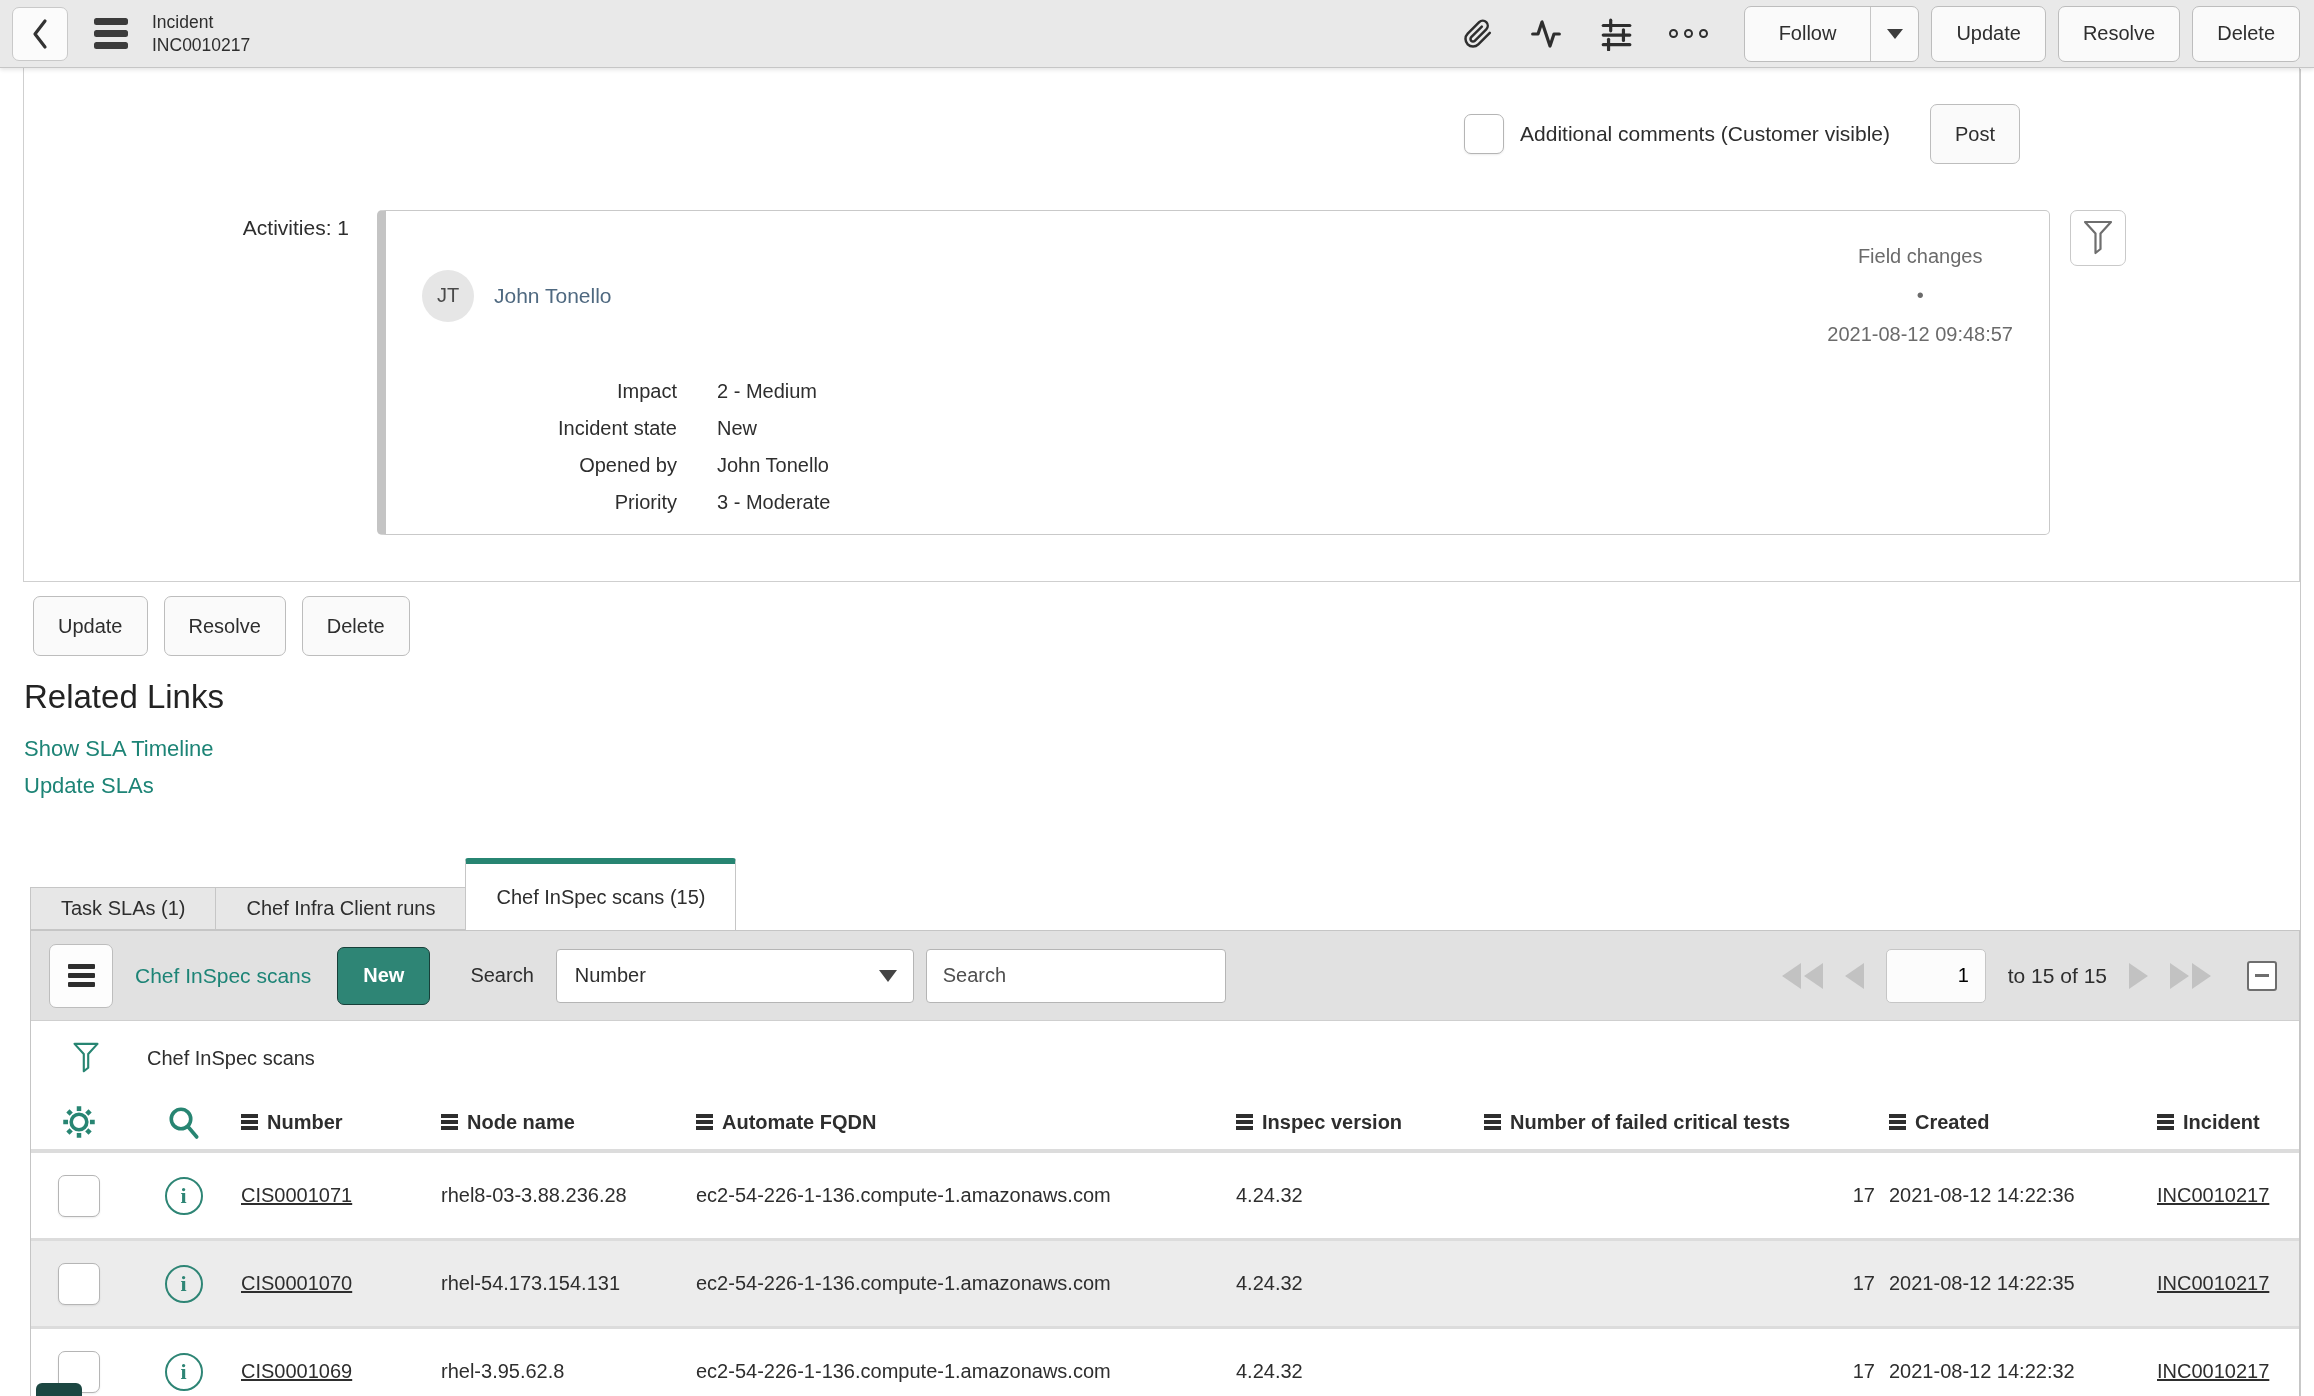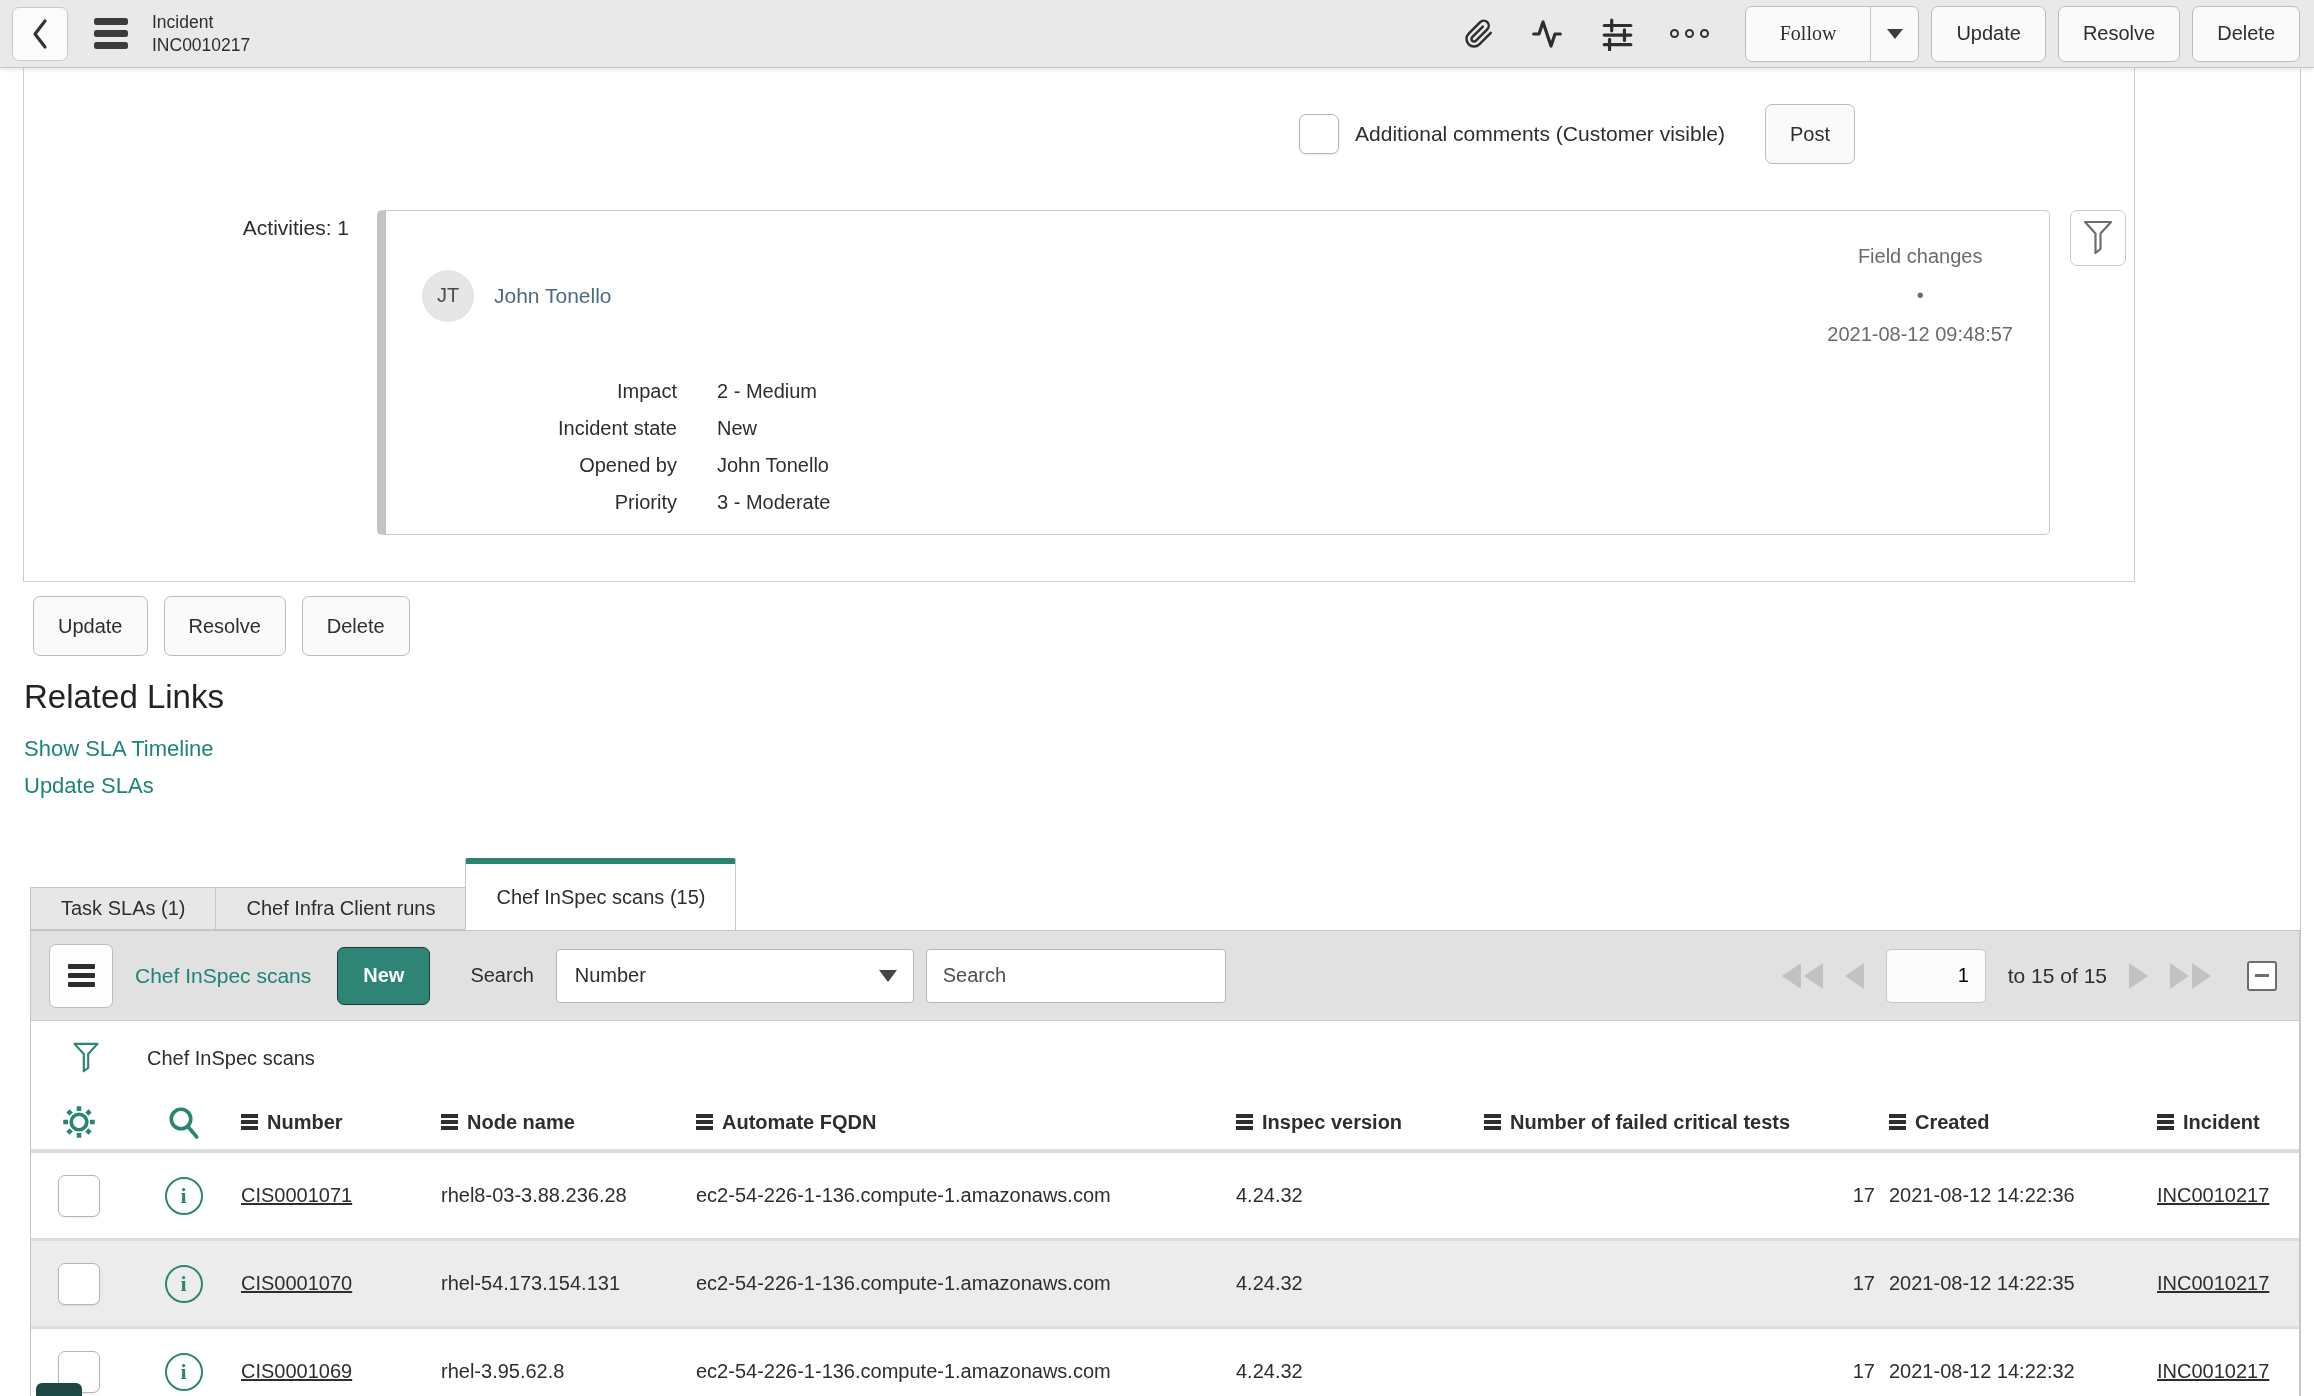--- a/index.html
+++ b/index.html
@@ -30,21 +30,21 @@
   .split-caret { width:48px; height:100%; border-left:1px solid #c6c6c6;
     display:flex; align-items:center; justify-content:center; }
   .caret-down { width:0; height:0; border-left:8px solid transparent; border-right:8px solid transparent;
     border-top:10px solid #3c3c3c; }
 
   
   .scroll-gutter { position:absolute; top:69px; right:0; width:14px; bottom:0;
     background:#fff; border-left:1px solid #c9c9c9; }
 
   
-  .form-panel { margin-left:23px; width:2112px; height:514px; background:#fff;
+  .form-panel { margin-left:23px; width:2277px; height:514px; background:#fff;
     border-left:1px solid #cfcfcf; border-right:1px solid #cfcfcf; border-bottom:1px solid #cfcfcf; }
   .comments-row { display:flex; align-items:center; justify-content:flex-end;
     padding:36px 279px 0 0; gap:16px; }
   .checkbox { width:40px; height:40px; background:#fff; border:1.5px solid #b5b5b5;
     border-radius:7px; box-shadow:0 1px 2px rgba(0,0,0,.08); }
   .comments-label { font-size:21px; }
   .post-btn { margin-left:24px; width:90px; height:60px; }
 
   .activities-row { display:flex; margin-top:46px; }
   .act-label { flex:0 0 325px; text-align:right; font-size:21px; padding-top:6px; }
@@ -178,21 +178,21 @@
         </svg>
       </button>
       <button class="icon-btn dots">
           <i></i>
           <i></i>
           <i></i>
         </button>
     </div>
     <div class="hdr-btns">
       <div class="btn split-btn">
-        <button class="split-main btn" style="border:none;background:none;font-family:Liberation Serif, serif;">Follow</button>
+        <button class="split-main btn" style="border:none;background:none;">Follow</button>
         <button class="split-caret" style="background:none;border-top:none;border-right:none;border-bottom:none;">
           <span class="caret-down"></span>
         </button>
       </div>
       <button class="btn">Update</button>
       <button class="btn">Resolve</button>
       <button class="btn">Delete</button>
     </div>
   </header>
 

